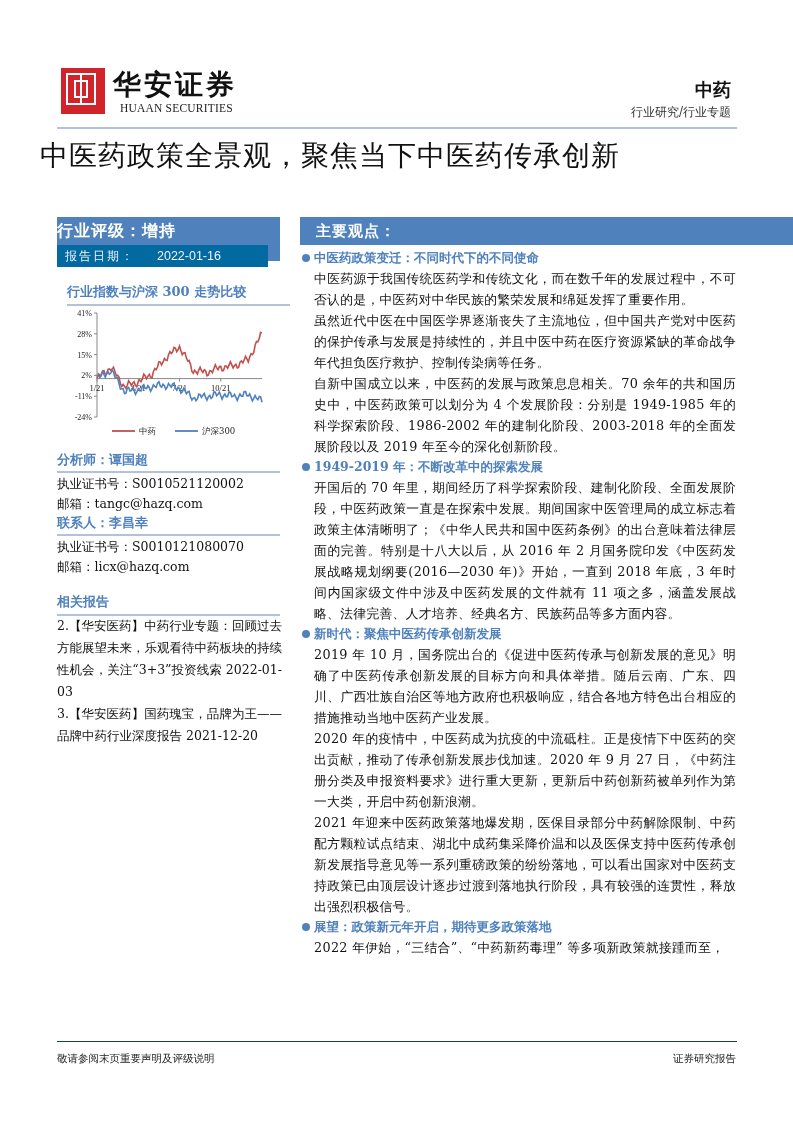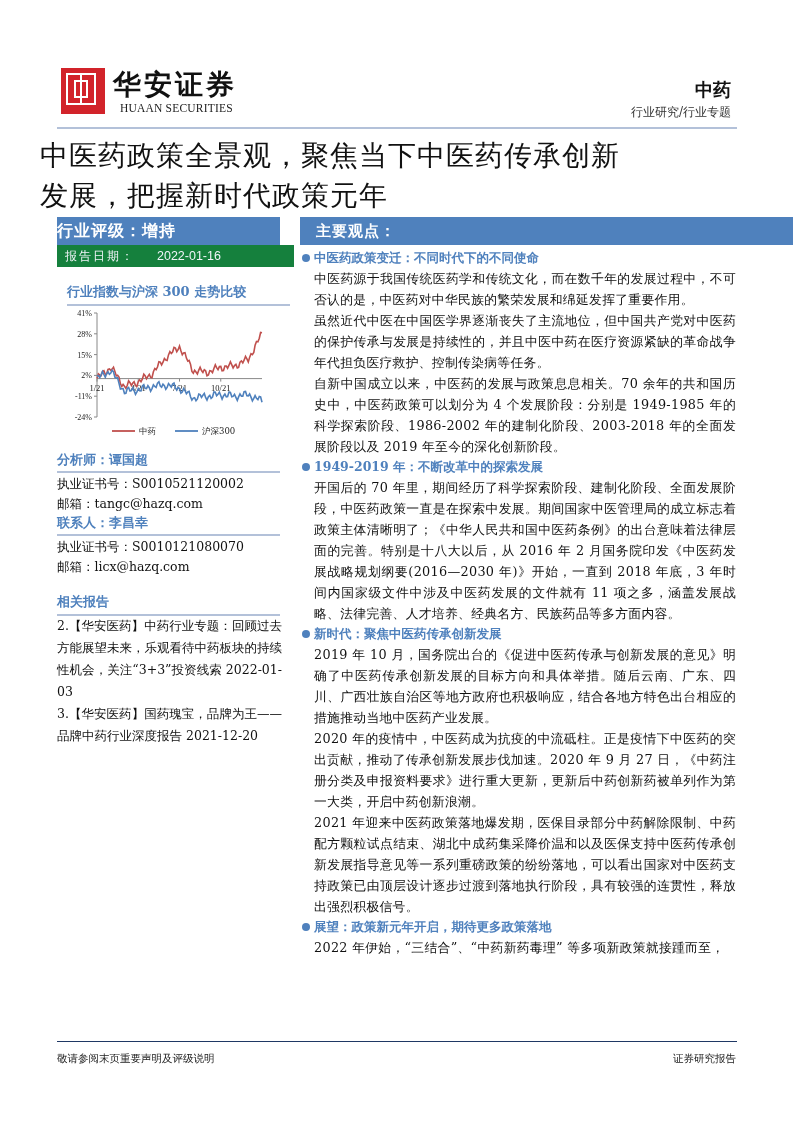--- a/index.html
+++ b/index.html
@@ -12,21 +12,21 @@
   .logo-inner::before { content: ""; position: absolute; left: 6px; top: 5px; width: 14px; height: 18px; border: 2px solid #fff; box-sizing: border-box; }
   .logo-inner::after { content: ""; position: absolute; left: 12px; top: 0; width: 2px; height: 28px; background: #fff; }
   .logo-cn { left: 113px; top: 66px; font-size: 28px; font-weight: bold; letter-spacing: 3px; color: #111; font-family: "DejaVu Serif", serif; }
   .logo-en { left: 120px; top: 102px; font-size: 11.5px; color: #222; font-family: "Liberation Serif", serif; letter-spacing: 0.2px; }
   .hdr-line { left: 57px; top: 127px; width: 680px; height: 2px; background: #b3c1d9; }
   .sector { right: 62px; top: 78px; font-size: 18px; font-weight: bold; color: #111; }
   .report-type { right: 62px; top: 104px; font-size: 12px; color: #333; }
   .title { left: 40px; width: 713px; top: 136px; text-align: left; font-size: 28px; line-height: 40px; color: #111; letter-spacing: 1px; }
   
   .rating-bar { left: 57px; top: 217px; width: 223px; height: 44px; background: #4f81bd; color: #fff; font-size: 16px; font-weight: bold; text-align: left; line-height: 28px; letter-spacing: 1px; }
-  .date-bar { left: 57px; top: 245px; width: 237px; height: 22px; background: #15803d; font-size: 12px; line-height: 22px; }
+  .date-bar { left: 57px; top: 245px; width: 211px; height: 22px; background: #0369a1; font-size: 12px; line-height: 22px; }
   .date-bar .lbl { position: absolute; left: 8px; color: #f1f4f9; letter-spacing: 2px; }
   .date-bar .val { position: absolute; left: 100px; color: #f1f4f9; font-family: "Liberation Sans", sans-serif; font-size: 12.5px; }
   .sec-title { font-size: 13px; font-weight: bold; color: #4f81bd; }
   .sec-rule { height: 2px; background: #b3c1d9; }
   .chart-box { left: 57px; top: 305px; width: 215px; height: 135px; }
   .info { font-size: 12.5px; color: #111; line-height: 20px; }
   .related { left: 57px; top: 615px; width: 225px; font-size: 12.5px; line-height: 22px; color: #111; }
   .related .item { text-align: justify; }
   
   .main-bar { left: 300px; top: 217px; width: 522px; height: 28px; background: #4f81bd; color: #fff; font-size: 15px; font-weight: bold; line-height: 28px; padding-left: 16px; box-sizing: border-box; letter-spacing: 1px; }
@@ -47,21 +47,20 @@
     <div class="logo-inner"></div>
   </div>
 <div class="abs logo-cn">华安证券</div>
 <div class="abs logo-en">HUAAN SECURITIES</div>
 <div class="abs sector">中药</div>
 <div class="abs report-type">行业研究/行业专题</div>
 <div class="abs hdr-line"></div>
 
 <div class="abs title">
   <div>中医药政策全景观，聚焦当下中医药传承创新</div>
-  <div>发展，把握新时代政策元年</div>
 </div>
 
 <div class="abs rating-bar">行业评级：增持</div>
 <div class="abs date-bar">
   <span class="lbl">报告日期：</span>
   <span class="val">2022-01-16</span>
 </div>
 
 <div class="abs" style="left:67px; top:283px; width:223px;">
   <div class="sec-title">行业指数与沪深 300 走势比较</div>

